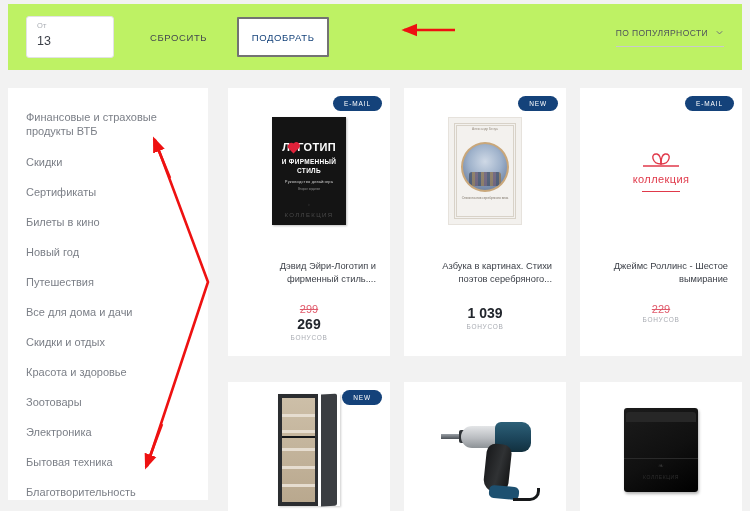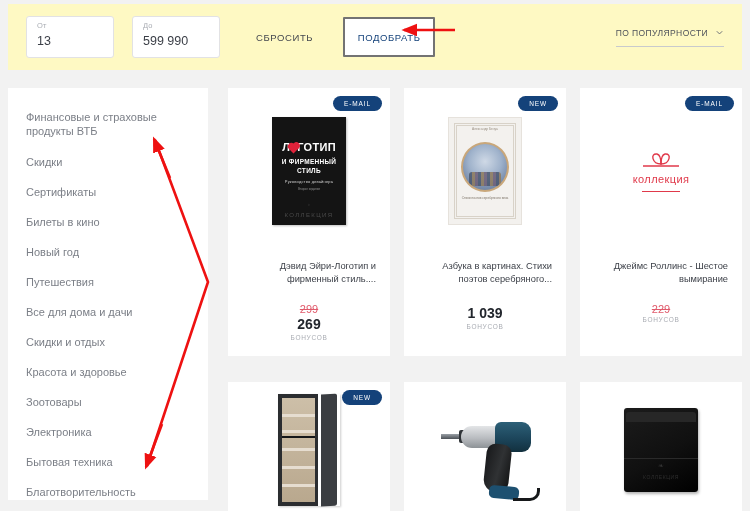--- a/index.html
+++ b/index.html
@@ -13,21 +13,21 @@
     overflow: hidden;
     position: relative;
   }
   #root { position: relative; width: 750px; height: 511px; }
 
   
   .topbar {
     position: absolute;
     left: 8px; top: 4px;
     width: 734px; height: 66px;
-    background: #fef9c3;
+    background: #bef264;
     display: flex;
     align-items: center;
     padding: 0 18px;
     box-sizing: border-box;
   }
   .price-field {
     width: 88px; height: 42px;
     border: 1px solid #e2e2e4;
     border-radius: 3px;
     background: #fff;
@@ -342,24 +342,20 @@
 
 <div id="root">
 
   <div class="topbar">
 
     <div class="price-field">
       <span class="flabel">От</span>
       <span class="fvalue">13</span>
     </div>
 
-    <div class="price-field">
-      <span class="flabel">До</span>
-      <span class="fvalue">599 990</span>
-    </div>
 
     <button class="reset-btn">СБРОСИТЬ</button>
 
     <button class="apply-btn">ПОДОБРАТЬ</button>
 
     <div class="sort-wrap">
       <span class="sort-label">ПО ПОПУЛЯРНОСТИ</span>
       <svg class="chev" viewBox="0 0 10 10">
         <path d="M2 3.6 L5 6.6 L8 3.6" fill="none" stroke="#6c7077" stroke-width="1.1"></path>
       </svg>

